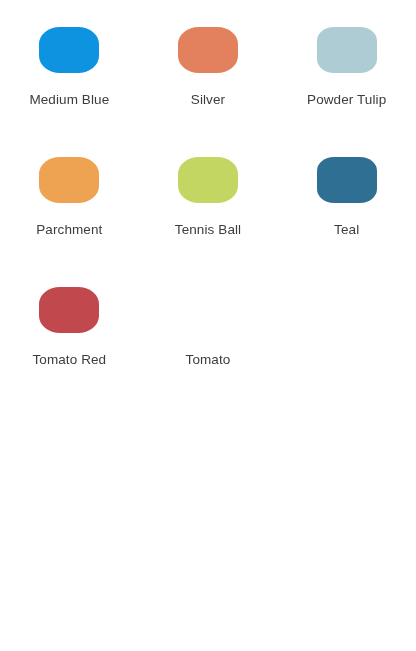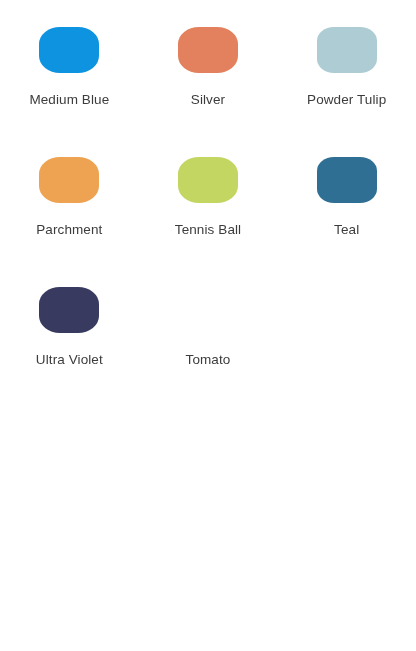--- a/index.html
+++ b/index.html
@@ -81,20 +81,20 @@
     </div>
     <div class="swatch-cell">
       <div class="swatch-chip" style="background: rgb(195, 214, 97);"></div>
       <div class="swatch-label">Tennis Ball</div>
     </div>
     <div class="swatch-cell">
       <div class="swatch-chip radius-medium" style="background: rgb(47, 111, 147);"></div>
       <div class="swatch-label">Teal</div>
     </div>
     <div class="swatch-cell">
-      <div class="swatch-chip" style="background: rgb(56, 58, 96);"></div>
-      <div class="swatch-label">Ultra Violet</div>
+      <div class="swatch-chip" style="background: rgb(193, 73, 78);"></div>
+      <div class="swatch-label">Tomato Red</div>
     </div>
     <div class="swatch-cell">
       <div class="swatch-chip" style="background: rgb(255, 255, 255);"></div>
       <div class="swatch-label">Tomato</div>
     </div>
   </div>
 
 </body></html>

